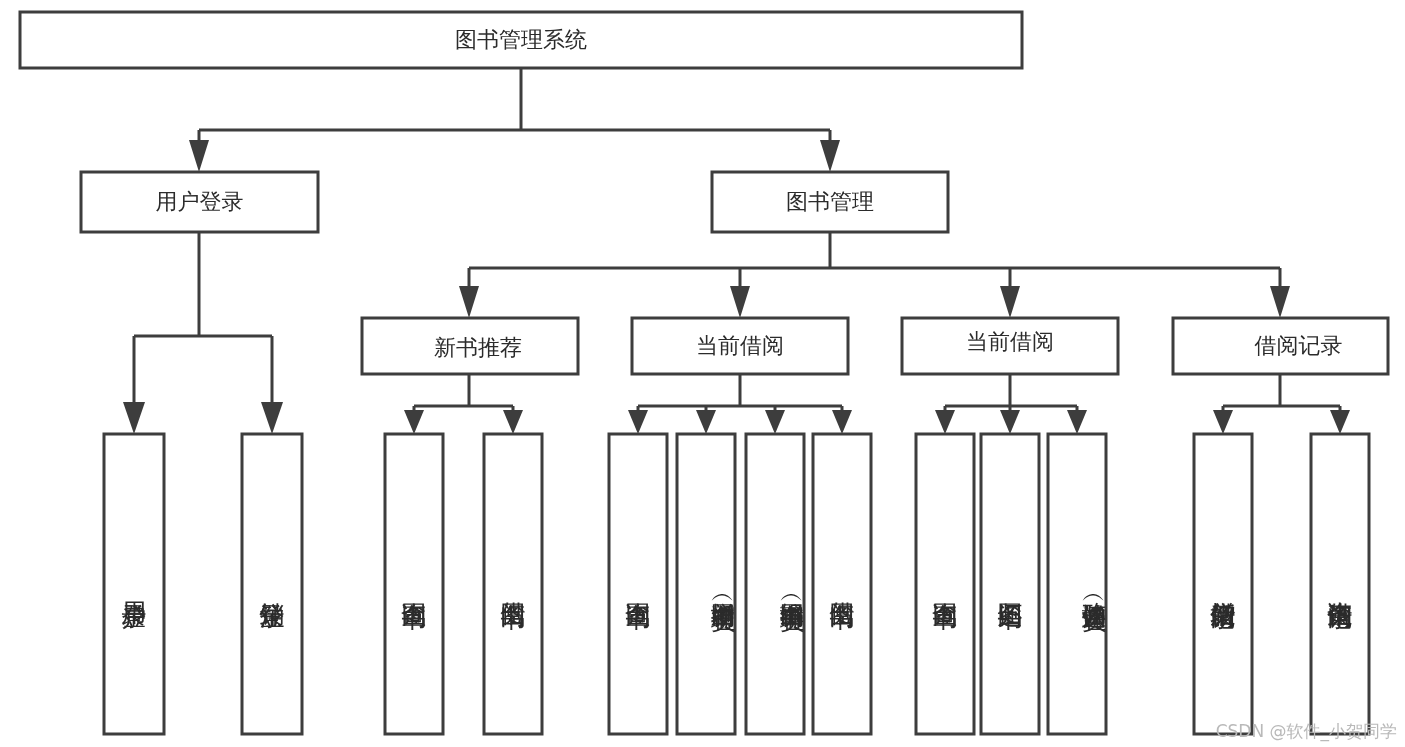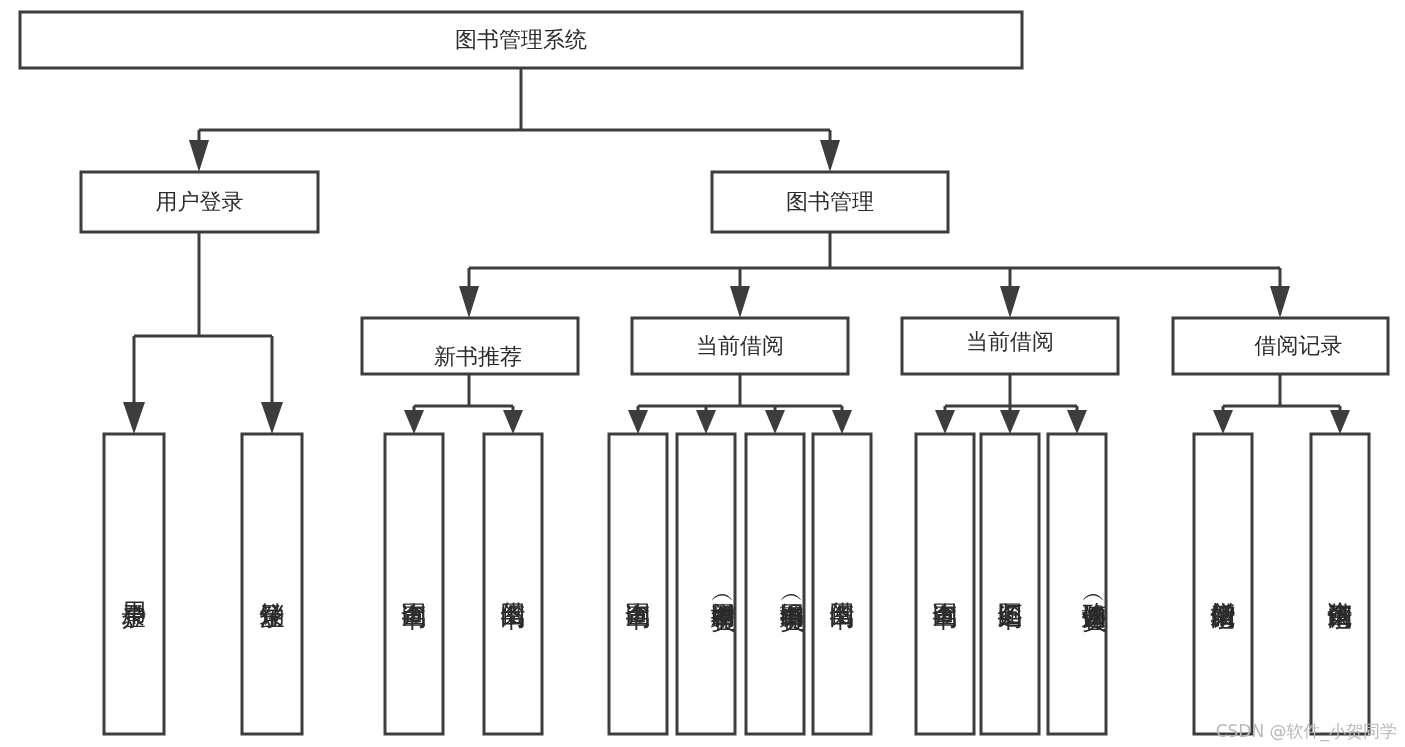--- a/index.html
+++ b/index.html
@@ -137,21 +137,21 @@
       <rect class="node-box" x="1311" y="434" width="58" height="300"></rect>
     </g>
   </svg>
 
   <div class="node-label horiz" style="left:20px;top:12px;width:1002px;height:56px;">图书管理系统</div>
 
   <div class="node-label horiz" style="left:81px;top:172px;width:237px;height:60px;">用户登录</div>
 
   <div class="node-label horiz" style="left:712px;top:172px;width:236px;height:60px;">图书管理</div>
 
-  <div class="node-label horiz" style="left:362px;top:329px;width:232px;height:56px;">新书推荐</div>
+  <div class="node-label horiz" style="left:362px;top:320px;width:232px;height:56px;">新书推荐</div>
 
   <div class="node-label horiz" style="left:632px;top:318px;width:216px;height:56px;">当前借阅</div>
 
   <div class="node-label horiz" style="left:902px;top:318px;width:216px;height:48px;">当前借阅</div>
 
   <div class="node-label horiz" style="left:1173px;top:318px;width:251px;height:56px;">借阅记录</div>
 
   <div class="node-label vert" style="left:104px;top:434px;width:60px;height:300px;">用户登录</div>
 
   <div class="node-label vert" style="left:242px;top:434px;width:60px;height:300px;">注销登录</div>

